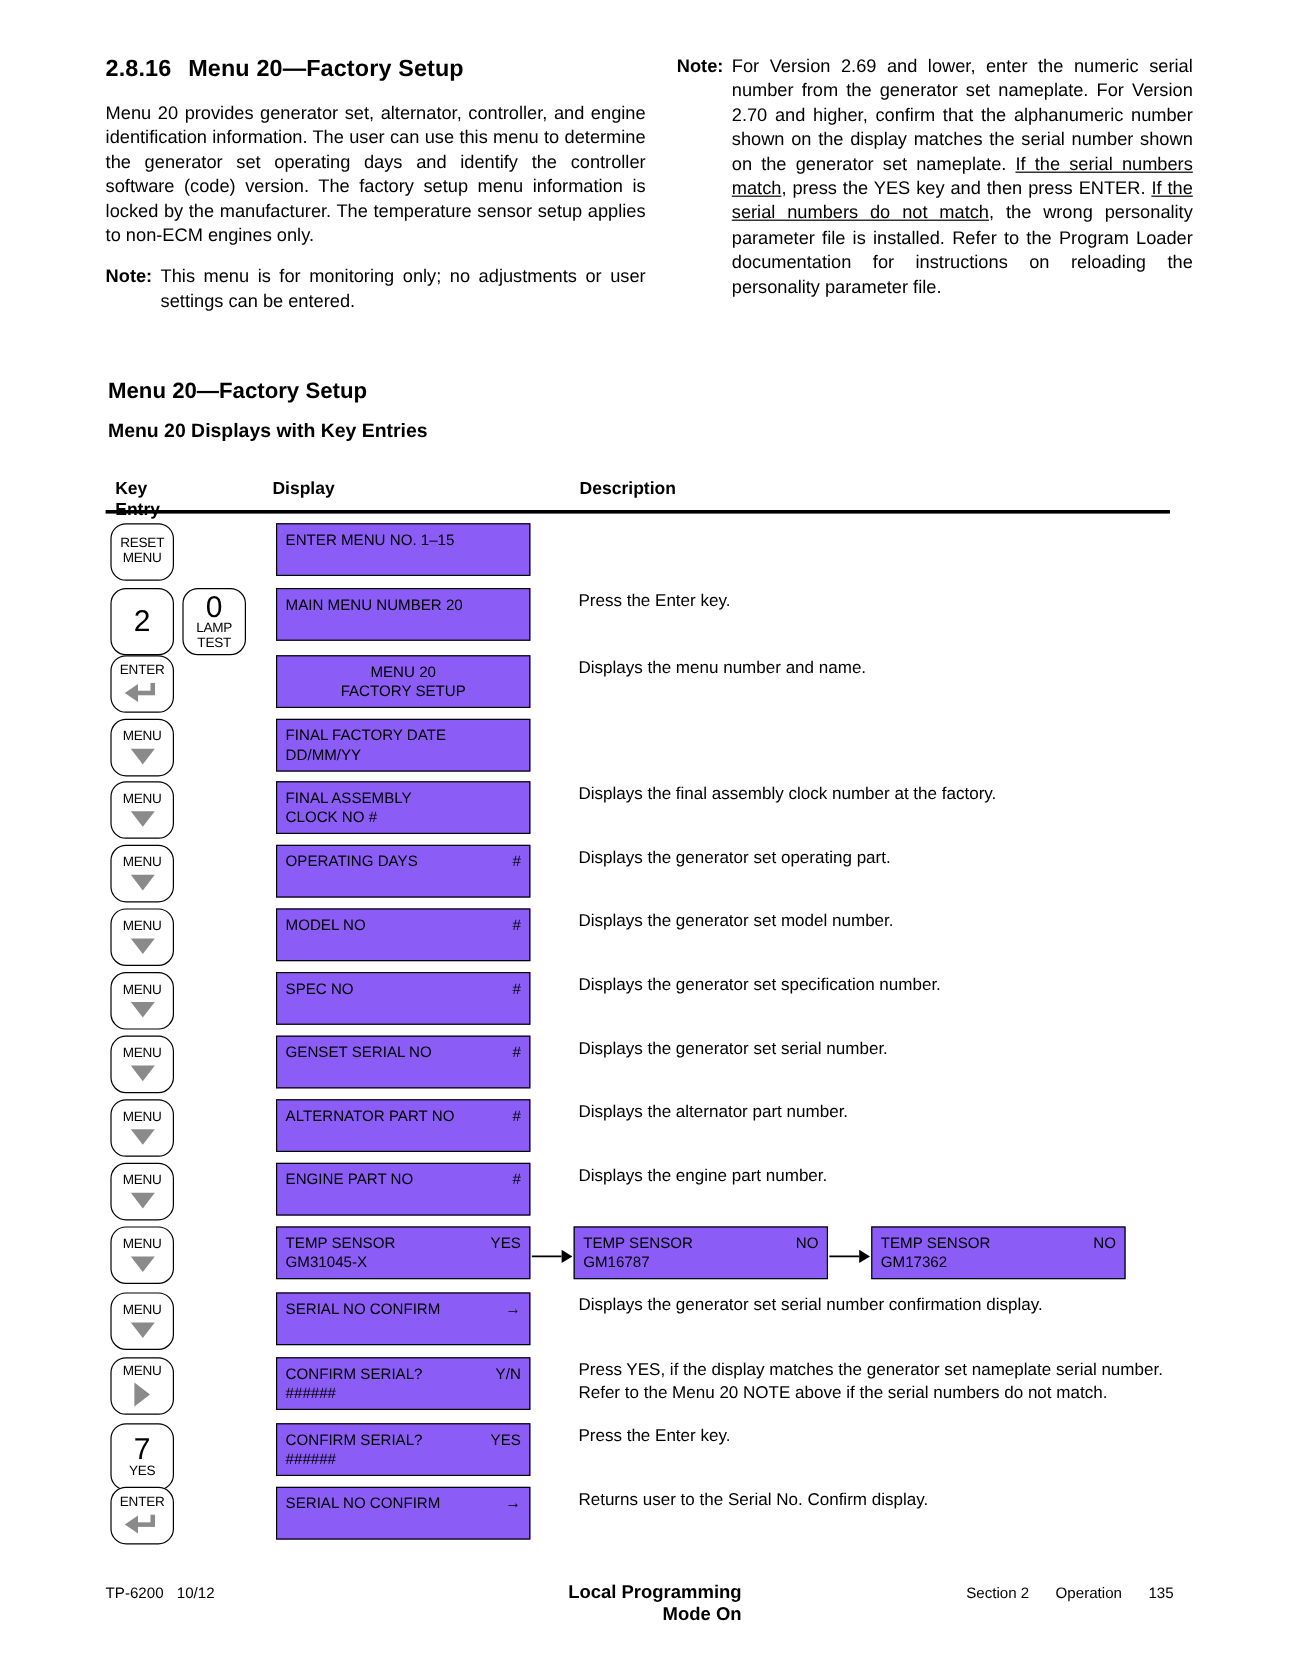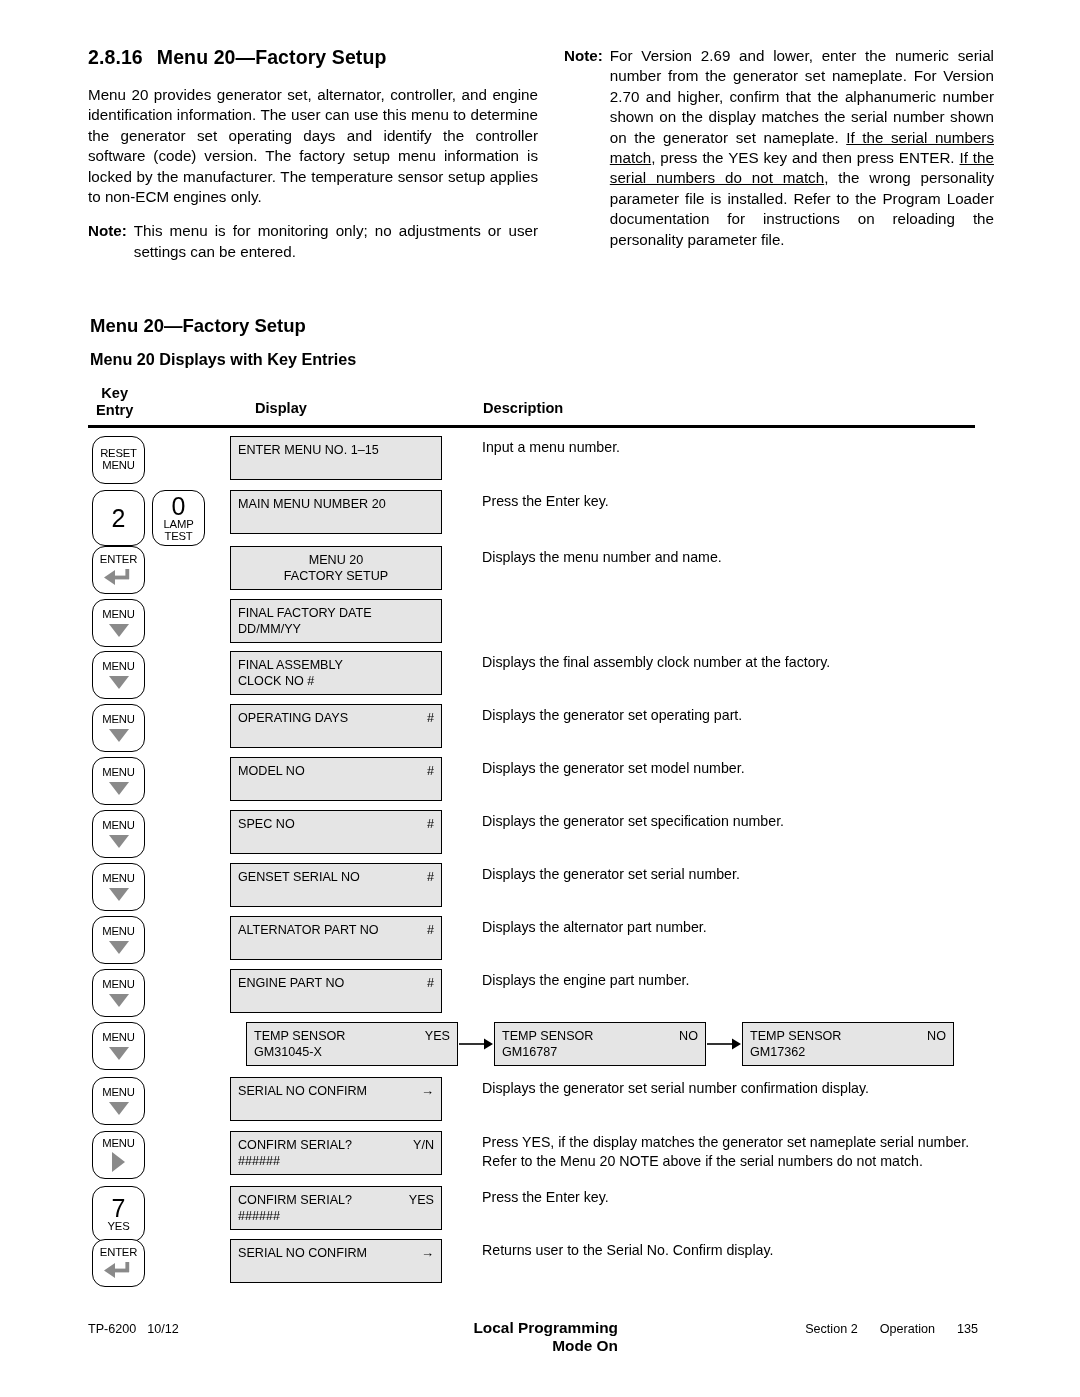--- a/index.html
+++ b/index.html
@@ -65,22 +65,22 @@
     top: 350px; left: 90px;
     font-size: 16.2px; font-weight: bold;
   }
 
   
   .col-hdr {
     position: absolute;
     font-size: 14.6px; font-weight: bold;
     line-height: 17px;
   }
-  .hdr-key  { top: 385px; left: 96px; text-align: center; }
-  .hdr-disp { top: 400px; left: 227px; margin-left: 28px; }
+  .hdr-key  { top: 400px; left: 96px; }
+  .hdr-disp { top: 400px; left: 227px; }
   .hdr-desc { top: 400px; left: 483px; }
 
   .rule {
     position: absolute;
     left: 88px; width: 887px;
     top: 425px; height: 3px;
     background: #000;
   }
 
   
@@ -146,21 +146,21 @@
   }
   .glyph-enter svg { display: block; }
 
   
   .dispbox {
     position: absolute;
     left: 142px; top: 0;
     width: 212px;
     min-height: 37px;
     border: 1.5px solid #000;
-    background: #e5e5e5;
+    background: #8b5cf6;
     padding: 5px 7px 4px 7px;
     font-size: 12.6px;
     line-height: 16.4px;
   }
   .dline {
     display: flex;
     justify-content: space-between;
     white-space: nowrap;
   }
   .dline .r { padding-left: 10px; }
@@ -175,22 +175,21 @@
     width: 510px;
     font-size: 14.2px;
     line-height: 19px;
   }
 
   
   .chain {
     position: absolute;
     left: 142px; top: 0;
     display: flex;
-    align-items: center;
-    margin-left: 16px;
+    align-items: flex-end;
   }
   .chain .dispbox { position: static; }
   .conn {
     width: 36px; height: 37px;
     display: flex;
     align-items: center;
     justify-content: center;
     flex: 0 0 auto;
   }
   .conn svg { display: block; }
@@ -252,21 +251,20 @@
           <span class="kt">RESET</span>
           <span class="kt">MENU</span>
         </div>
       </div>
       <div class="dispbox">
         <div class="dline">
           <span>ENTER MENU NO. 1–15</span>
         </div>
         <div class="blank"></div>
       </div>
-      <div class="desc">Input a menu number.</div>
     </div>
     <div class="row" style="height: 56px;">
       <div class="keycell">
         <div class="key numlamp">
           <span class="kbig">2</span>
         </div>
         <div class="key numlamp">
           <span class="kbig">0</span>
           <span class="kt">LAMP</span>
           <span class="kt">TEST</span>

